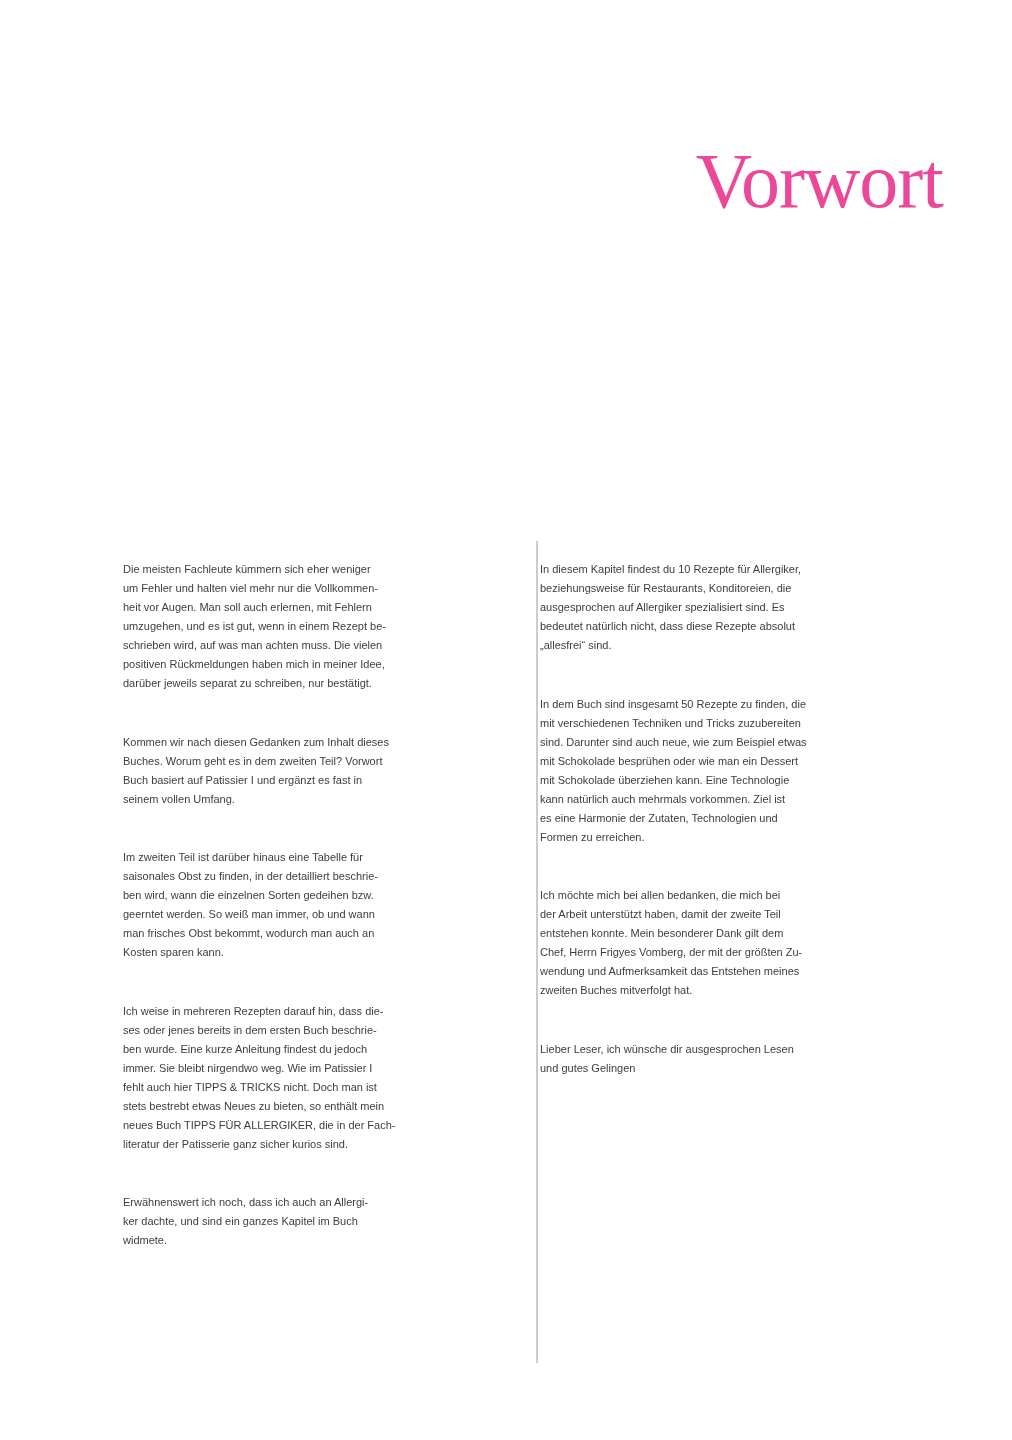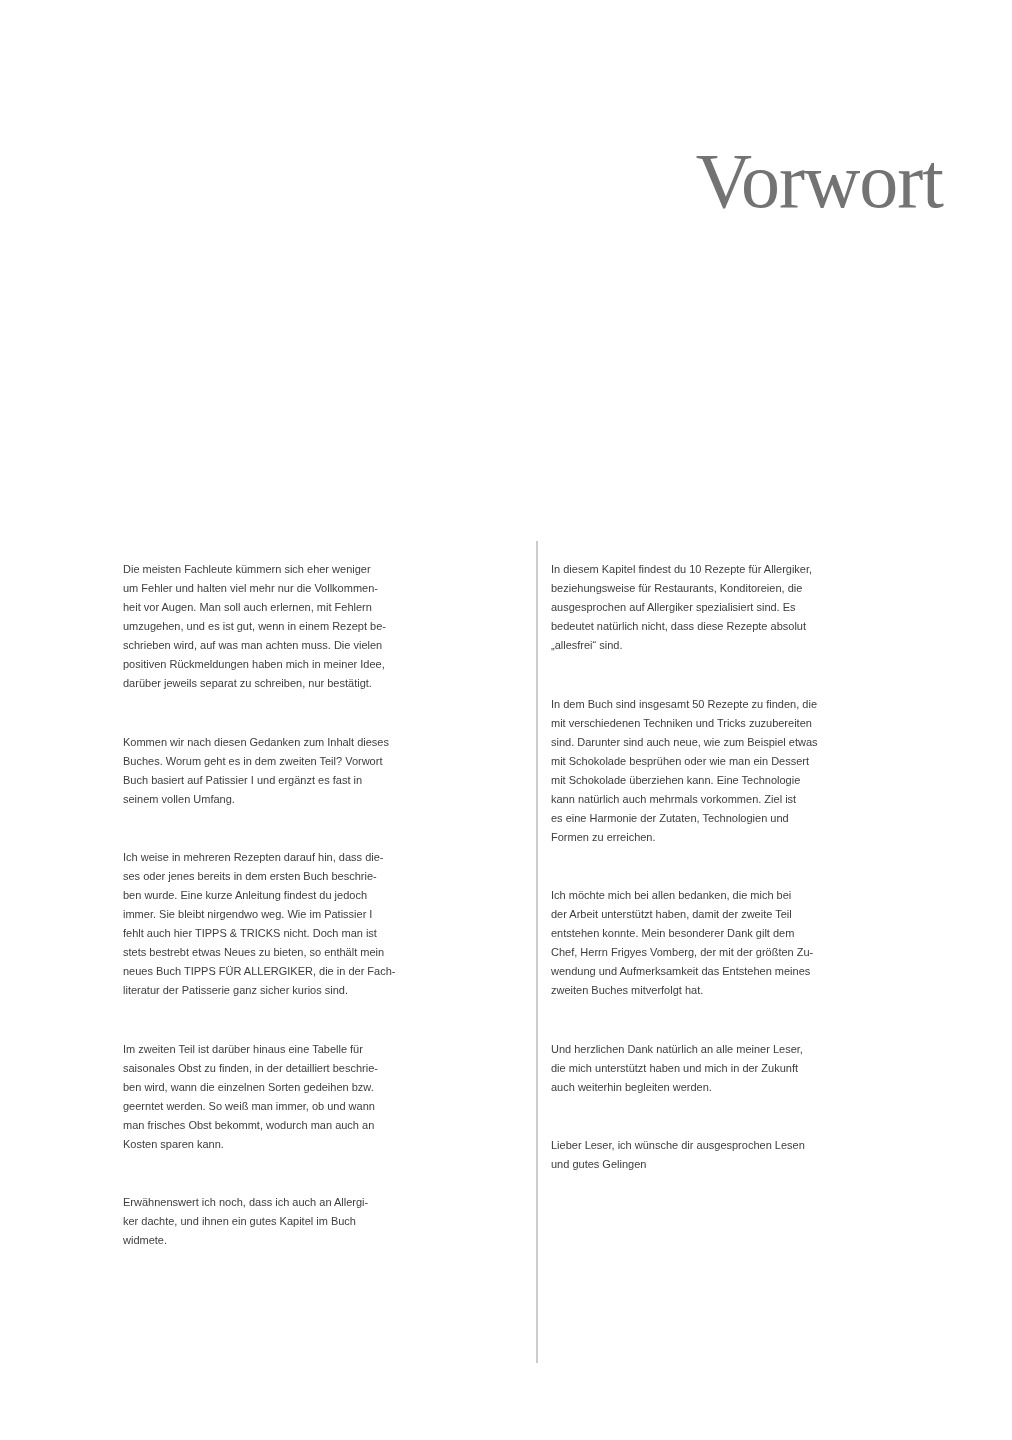--- a/index.html
+++ b/index.html
@@ -18,21 +18,21 @@
   .title {
     position: absolute;
     top: 142px;
     right: 69px;
     margin: 0;
     font-family: "Liberation Serif", serif;
     font-weight: 400;
     font-size: 78px;
     line-height: 1;
     letter-spacing: -1px;
-    color: #737373;
+    color: #ec4899;
   }
   .columns {
     position: absolute;
     left: 123px;
     top: 541px;
     display: flex;
     align-items: flex-start;
   }
   .col {
     font-size: 11px;
@@ -43,21 +43,21 @@
   .col-left {
     width: 413px;
   }
   .divider {
     width: 2px;
     height: 822px;
     background: #cccccc;
     flex: 0 0 auto;
   }
   .col-right {
-    margin-left: 13px;
+    margin-left: 2px;
     width: 405px;
   }
   .col p {
     margin: 0 0 20.5px 0;
   }
   .col p:last-child {
     margin-bottom: 0;
   }
 </style>
 </head>
@@ -74,36 +74,36 @@
 um Fehler und halten viel mehr nur die Vollkommen-
 heit vor Augen. Man soll auch erlernen, mit Fehlern
 umzugehen, und es ist gut, wenn in einem Rezept be-
 schrieben wird, auf was man achten muss. Die vielen
 positiven Rückmeldungen haben mich in meiner Idee,
 darüber jeweils separat zu schreiben, nur bestätigt.</p>
       <p>Kommen wir nach diesen Gedanken zum Inhalt dieses
 Buches. Worum geht es in dem zweiten Teil? Vorwort
 Buch basiert auf Patissier I und ergänzt es fast in
 seinem vollen Umfang.</p>
+      <p>Im zweiten Teil ist darüber hinaus eine Tabelle für
+saisonales Obst zu finden, in der detailliert beschrie-
+ben wird, wann die einzelnen Sorten gedeihen bzw.
+geerntet werden. So weiß man immer, ob und wann
+man frisches Obst bekommt, wodurch man auch an
+Kosten sparen kann.</p>
       <p>Ich weise in mehreren Rezepten darauf hin, dass die-
 ses oder jenes bereits in dem ersten Buch beschrie-
 ben wurde. Eine kurze Anleitung findest du jedoch
 immer. Sie bleibt nirgendwo weg. Wie im Patissier I
 fehlt auch hier TIPPS &amp; TRICKS nicht. Doch man ist
 stets bestrebt etwas Neues zu bieten, so enthält mein
 neues Buch TIPPS FÜR ALLERGIKER, die in der Fach-
 literatur der Patisserie ganz sicher kurios sind.</p>
-      <p>Im zweiten Teil ist darüber hinaus eine Tabelle für
-saisonales Obst zu finden, in der detailliert beschrie-
-ben wird, wann die einzelnen Sorten gedeihen bzw.
-geerntet werden. So weiß man immer, ob und wann
-man frisches Obst bekommt, wodurch man auch an
-Kosten sparen kann.</p>
       <p>Erwähnenswert ich noch, dass ich auch an Allergi-
-ker dachte, und ihnen ein gutes Kapitel im Buch
+ker dachte, und sind ein ganzes Kapitel im Buch
 widmete.</p>
     </div>
 
     <div class="divider"></div>
 
     <div class="col col-right">
       <p>In diesem Kapitel findest du 10 Rezepte für Allergiker,
 beziehungsweise für Restaurants, Konditoreien, die
 ausgesprochen auf Allergiker spezialisiert sind. Es
 bedeutet natürlich nicht, dass diese Rezepte absolut
@@ -115,22 +115,19 @@
 mit Schokolade überziehen kann. Eine Technologie
 kann natürlich auch mehrmals vorkommen. Ziel ist
 es eine Harmonie der Zutaten, Technologien und
 Formen zu erreichen.</p>
       <p>Ich möchte mich bei allen bedanken, die mich bei
 der Arbeit unterstützt haben, damit der zweite Teil
 entstehen konnte. Mein besonderer Dank gilt dem
 Chef, Herrn Frigyes Vomberg, der mit der größten Zu-
 wendung und Aufmerksamkeit das Entstehen meines
 zweiten Buches mitverfolgt hat.</p>
-      <p>Und herzlichen Dank natürlich an alle meiner Leser,
-die mich unterstützt haben und mich in der Zukunft
-auch weiterhin begleiten werden.</p>
       <p>Lieber Leser, ich wünsche dir ausgesprochen Lesen
 und gutes Gelingen</p>
     </div>
 
   </div>
 
 </div>
 
 </body></html>

